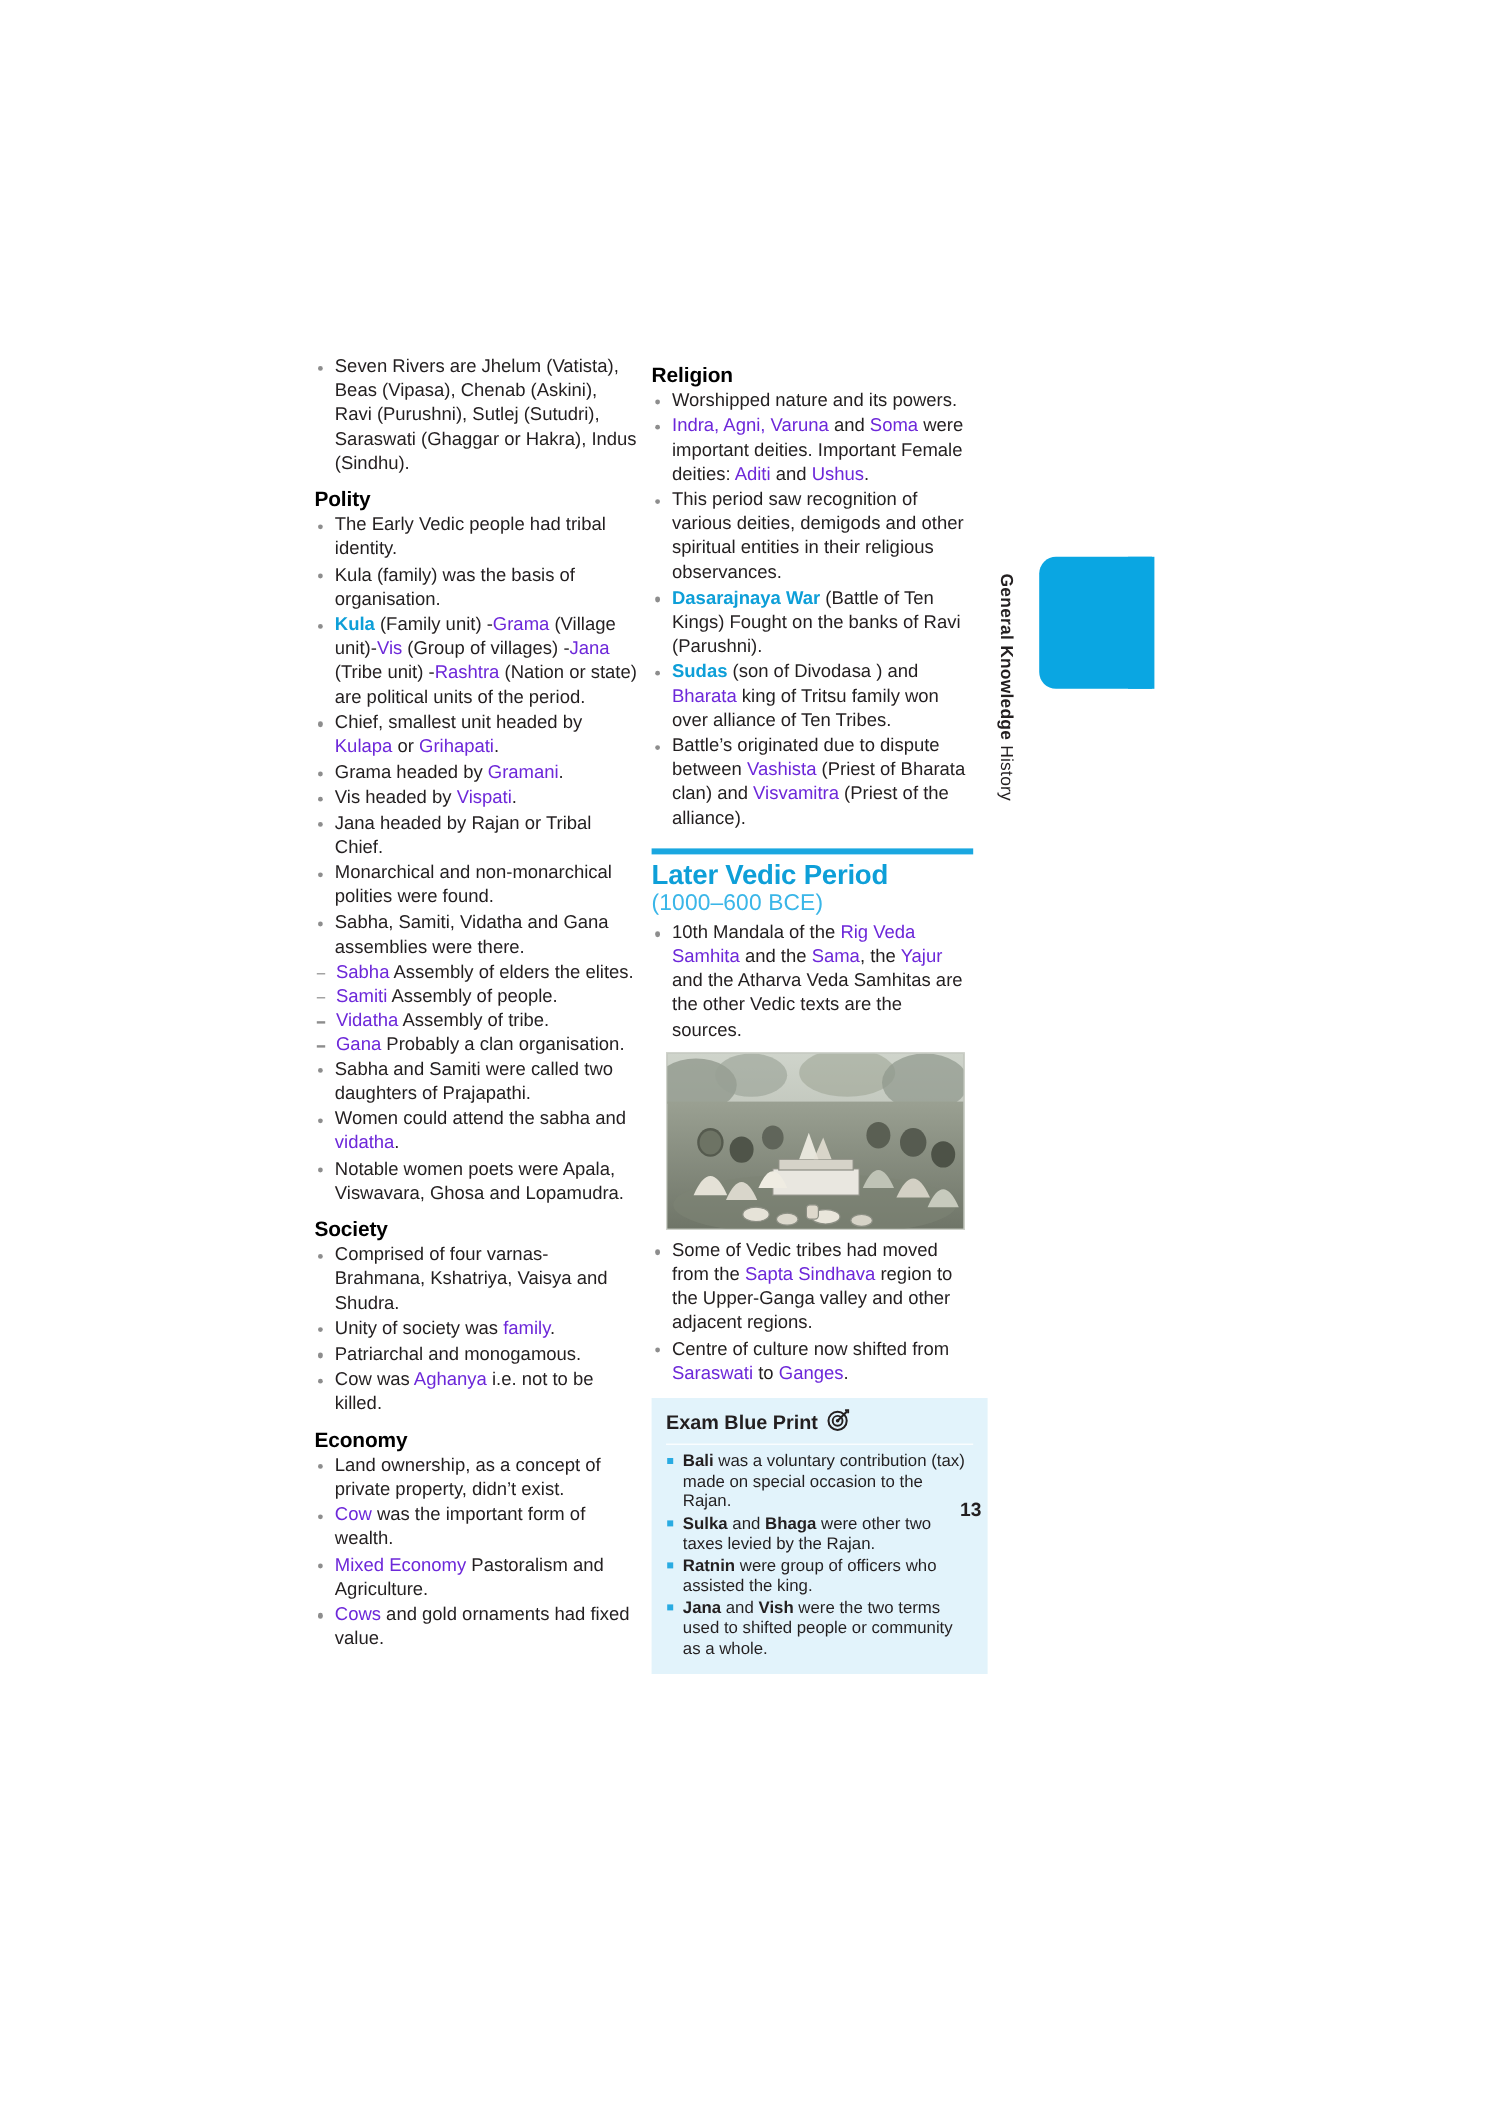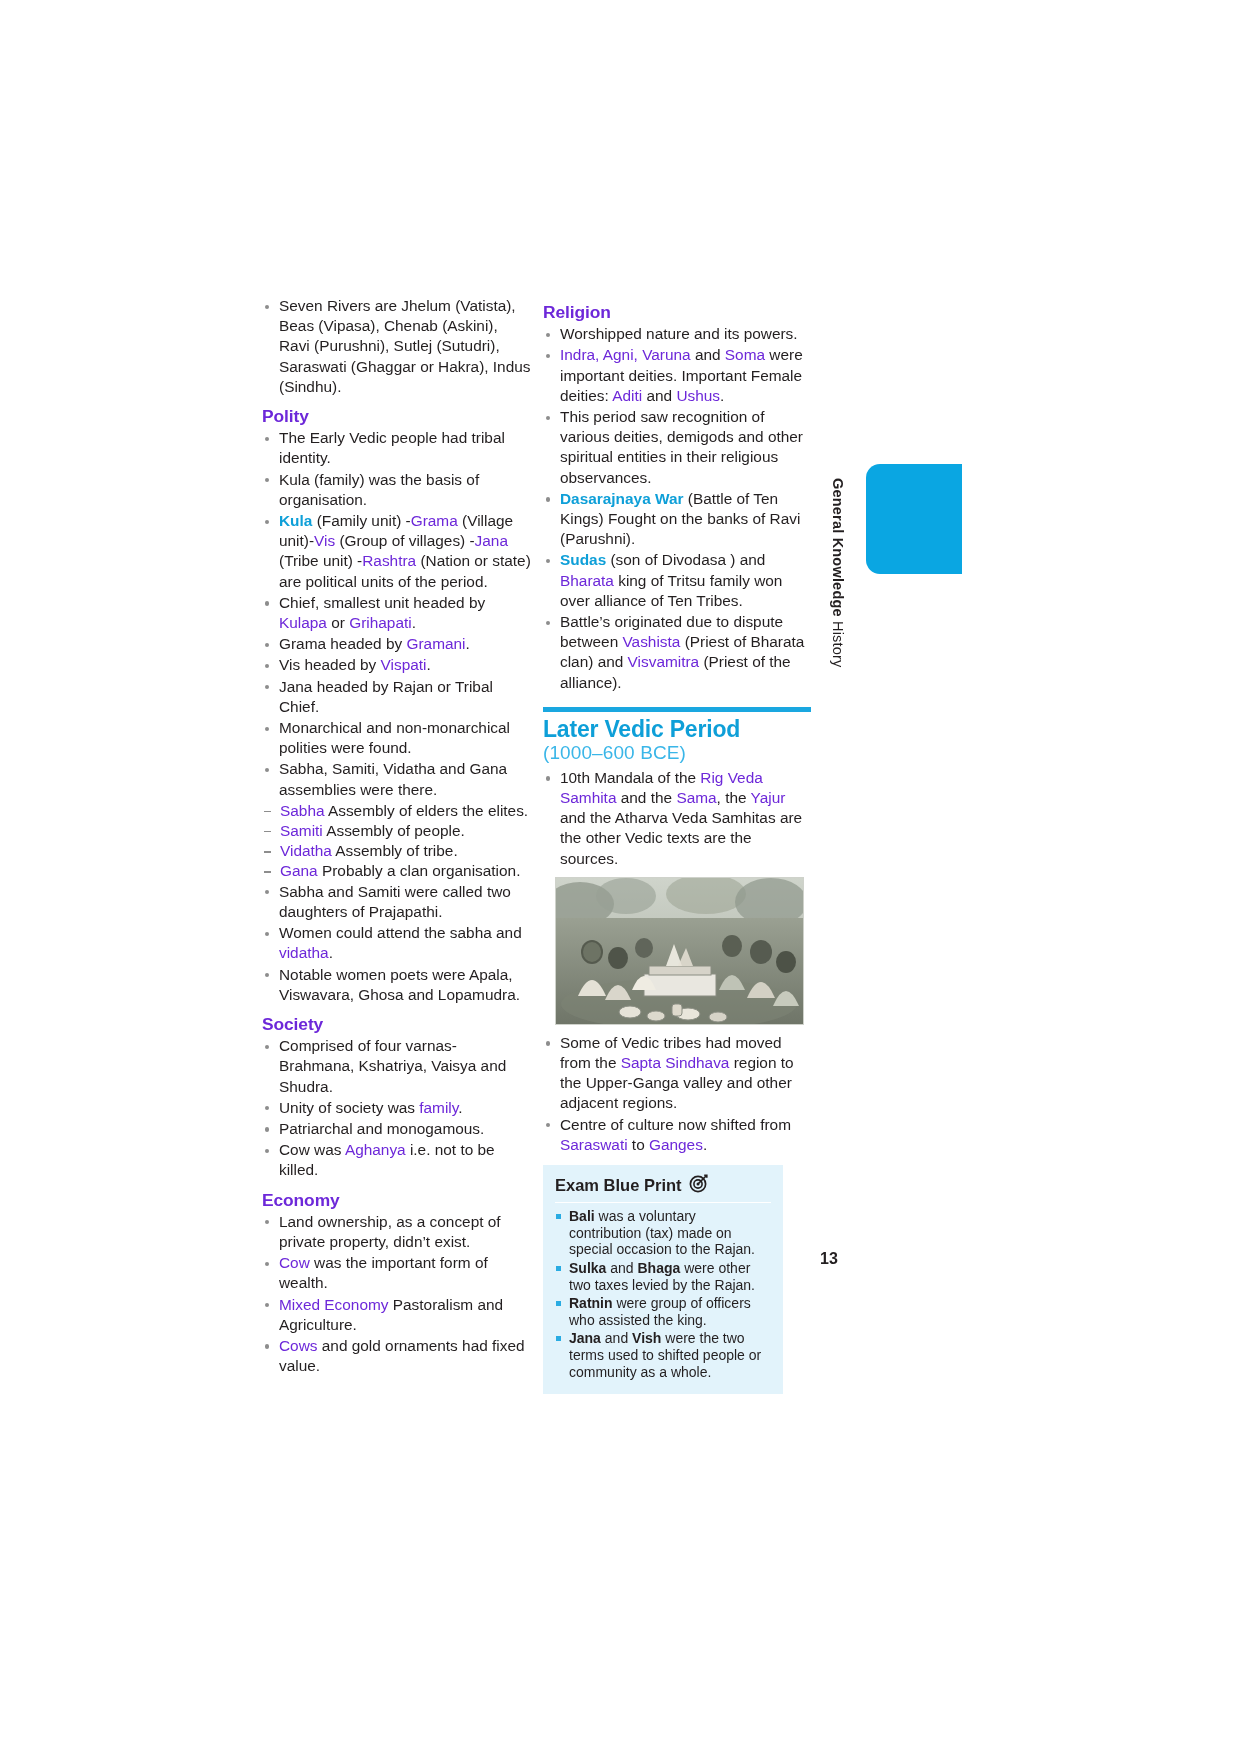--- a/index.html
+++ b/index.html
@@ -64,21 +64,21 @@
     line-height: 20.2px;
   }
   .col-left  { left: 262px; width: 270px; }
   .col-right { left: 543px; width: 268px; }
 
   h3.sec {
     font-size: 17.4px;
     font-weight: bold;
     margin: 9px 0 2px 0;
     letter-spacing: -0.1px;
-    color: #6d28d9;
+    color: #000000;
   }
   h3.sec.first { margin-top: 6px; }
 
   ul.bl {
     list-style: none;
     margin: 0;
     padding: 0;
   }
   ul.bl > li {
     position: relative;
@@ -151,21 +151,21 @@
     border: 1px solid #cfd2cb;
     box-sizing: border-box;
   }
   .pic svg { display: block; }
 
   
   .ebp {
     margin-top: 10px;
     background: #e2f3fb;
     padding: 8px 12px 12px 12px;
-    width: 240px;
+    width: 280px;
     box-sizing: border-box;
   }
   .ebp-head {
     font-size: 16.5px;
     font-weight: bold;
     color: #231f20;
     display: flex;
     align-items: center;
     gap: 7px;
     padding-bottom: 5px;
@@ -189,21 +189,21 @@
     position: absolute;
     left: 1px;
     top: 6px;
     width: 5px;
     height: 5px;
     background: #29abe2;
   }
 
   .page-num {
     position: absolute;
-    left: 820px;
+    left: 800px;
     top: 1250px;
     font-size: 16px;
     font-weight: bold;
     color: #231f20;
   }
 </style>
 </head>
 <body>
 
 <div class="page">

